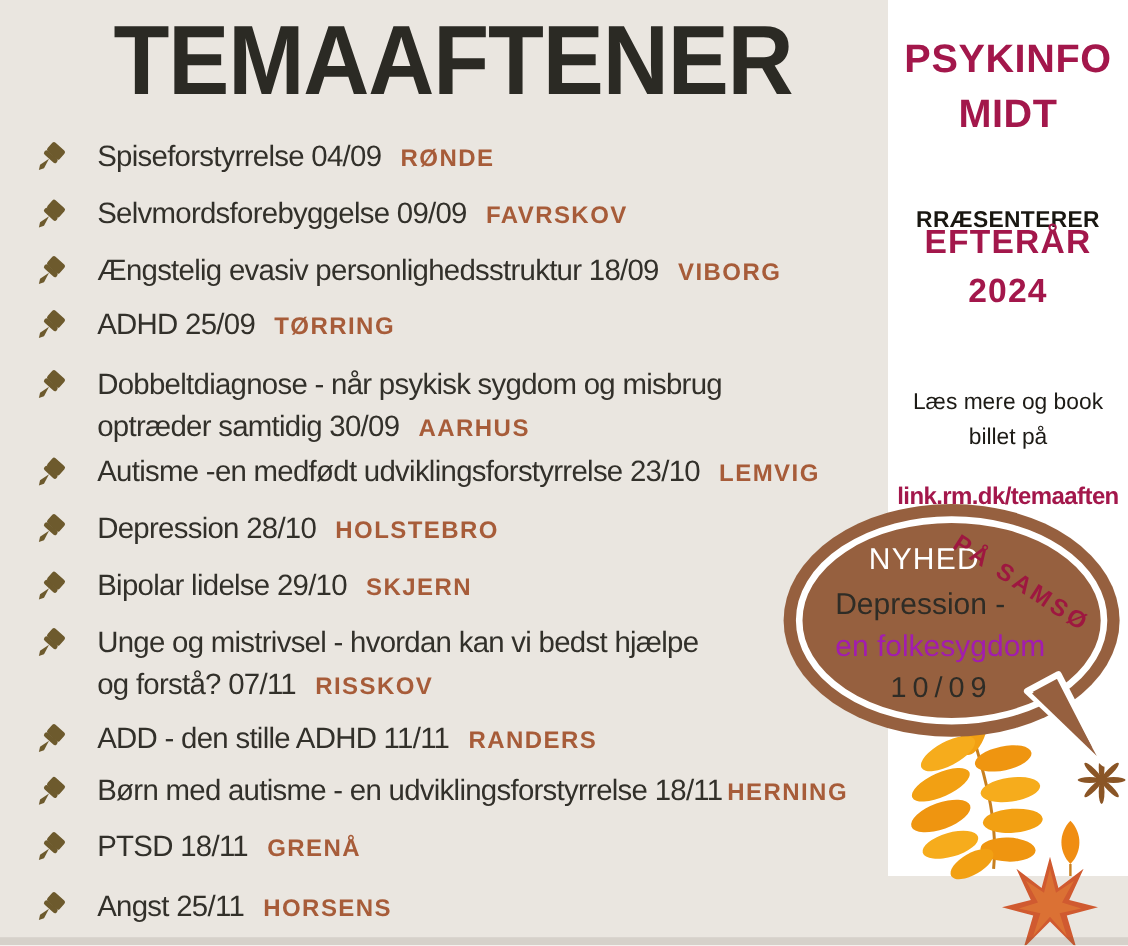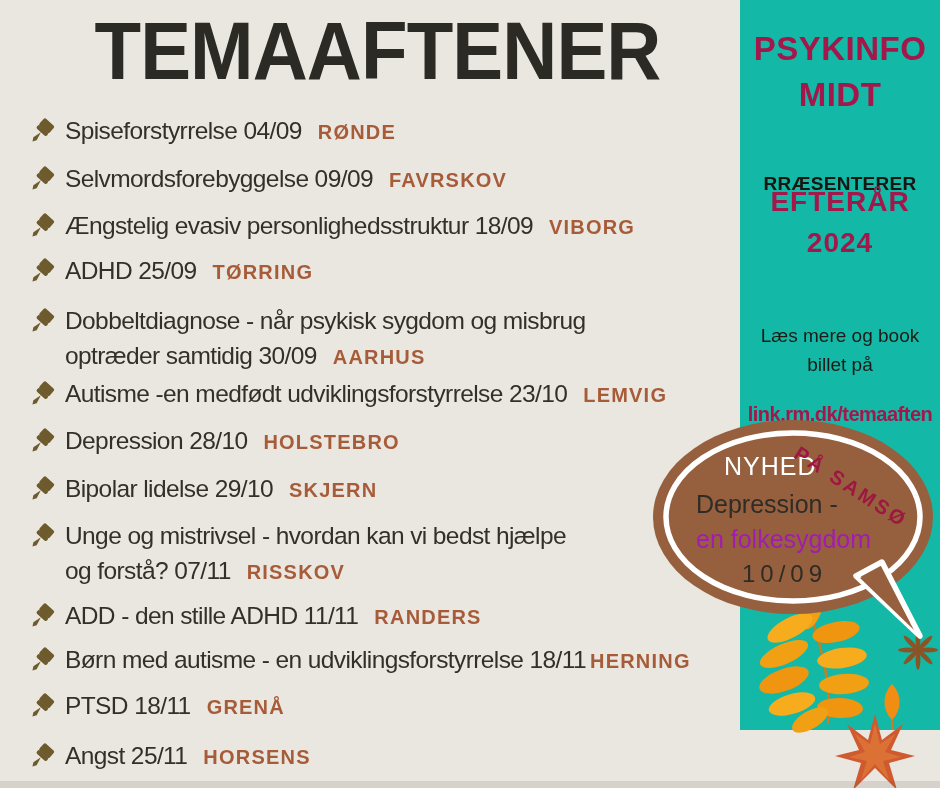--- a/index.html
+++ b/index.html
@@ -8,35 +8,35 @@
     background:#EAE6E0;font-family:"Liberation Sans",sans-serif;padding-left:21px;
   }
   .title{
     position:absolute;top:4px;left:55px;width:645px;margin:0;
     text-align:center;font-size:82px;font-weight:800;letter-spacing:-1px;
     color:#2B2A24;transform:scaleX(0.93);transform-origin:center top;
     white-space:nowrap;
   }
   .item{
     position:absolute;left:26px;width:706px;
-    display:flex;align-items:flex-start;gap:8px;
+    display:flex;align-items:flex-start;gap:24px;
   }
   .pin{width:31px;height:31px;flex:0 0 auto;margin-top:0px;}
   .item-text{
     font-size:24.5px;letter-spacing:-0.6px;line-height:35px;
     color:#32302A;margin-top:-3px;
   }
   .pre{white-space:pre-line;}
   .city{
     font-size:20px;font-weight:700;letter-spacing:1.2px;
     color:#A75C39;margin-left:16px;
   }
   .sidecol{
     position:absolute;left:740px;top:0;width:200px;height:730px;
-    background:#14b8a6;
+    background:#ffffff;
   }
   .org{
     position:absolute;top:26px;left:0;width:200px;text-align:center;
     font-size:33px;font-weight:800;line-height:1.38;color:#A3174B;
     letter-spacing:0.5px;
   }
   .presents{
     position:absolute;top:137px;left:0;width:200px;text-align:center;
     font-size:19px;font-weight:600;color:#191711;letter-spacing:0.3px;margin-top:36px;
   }

